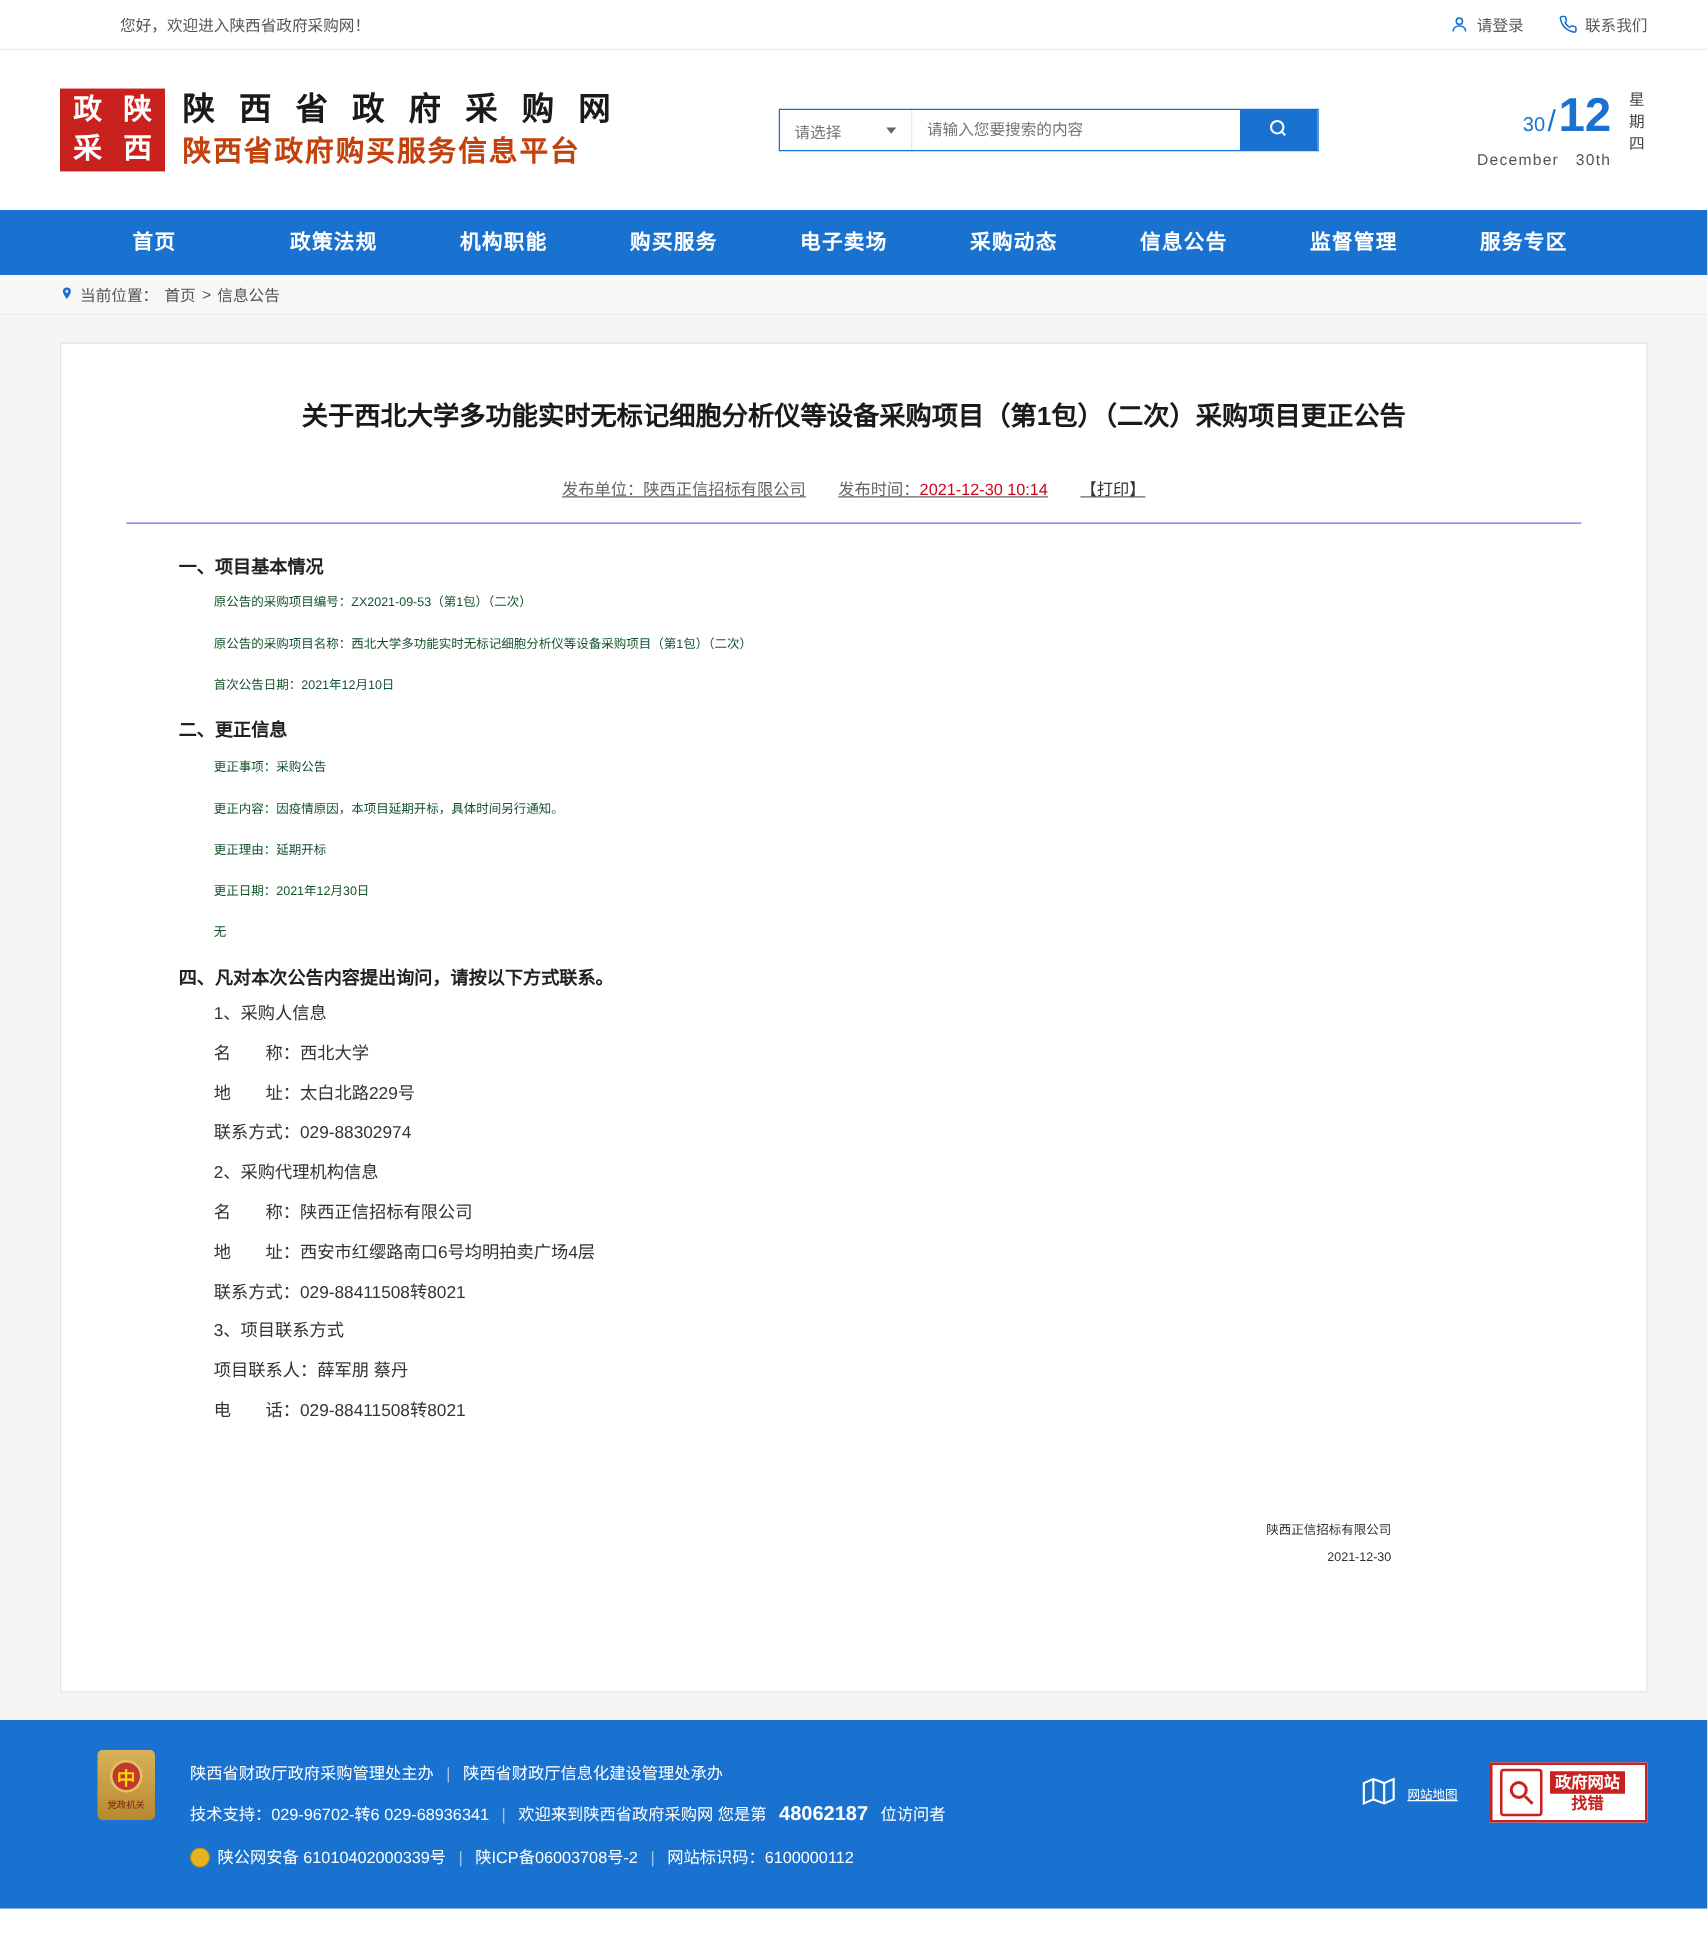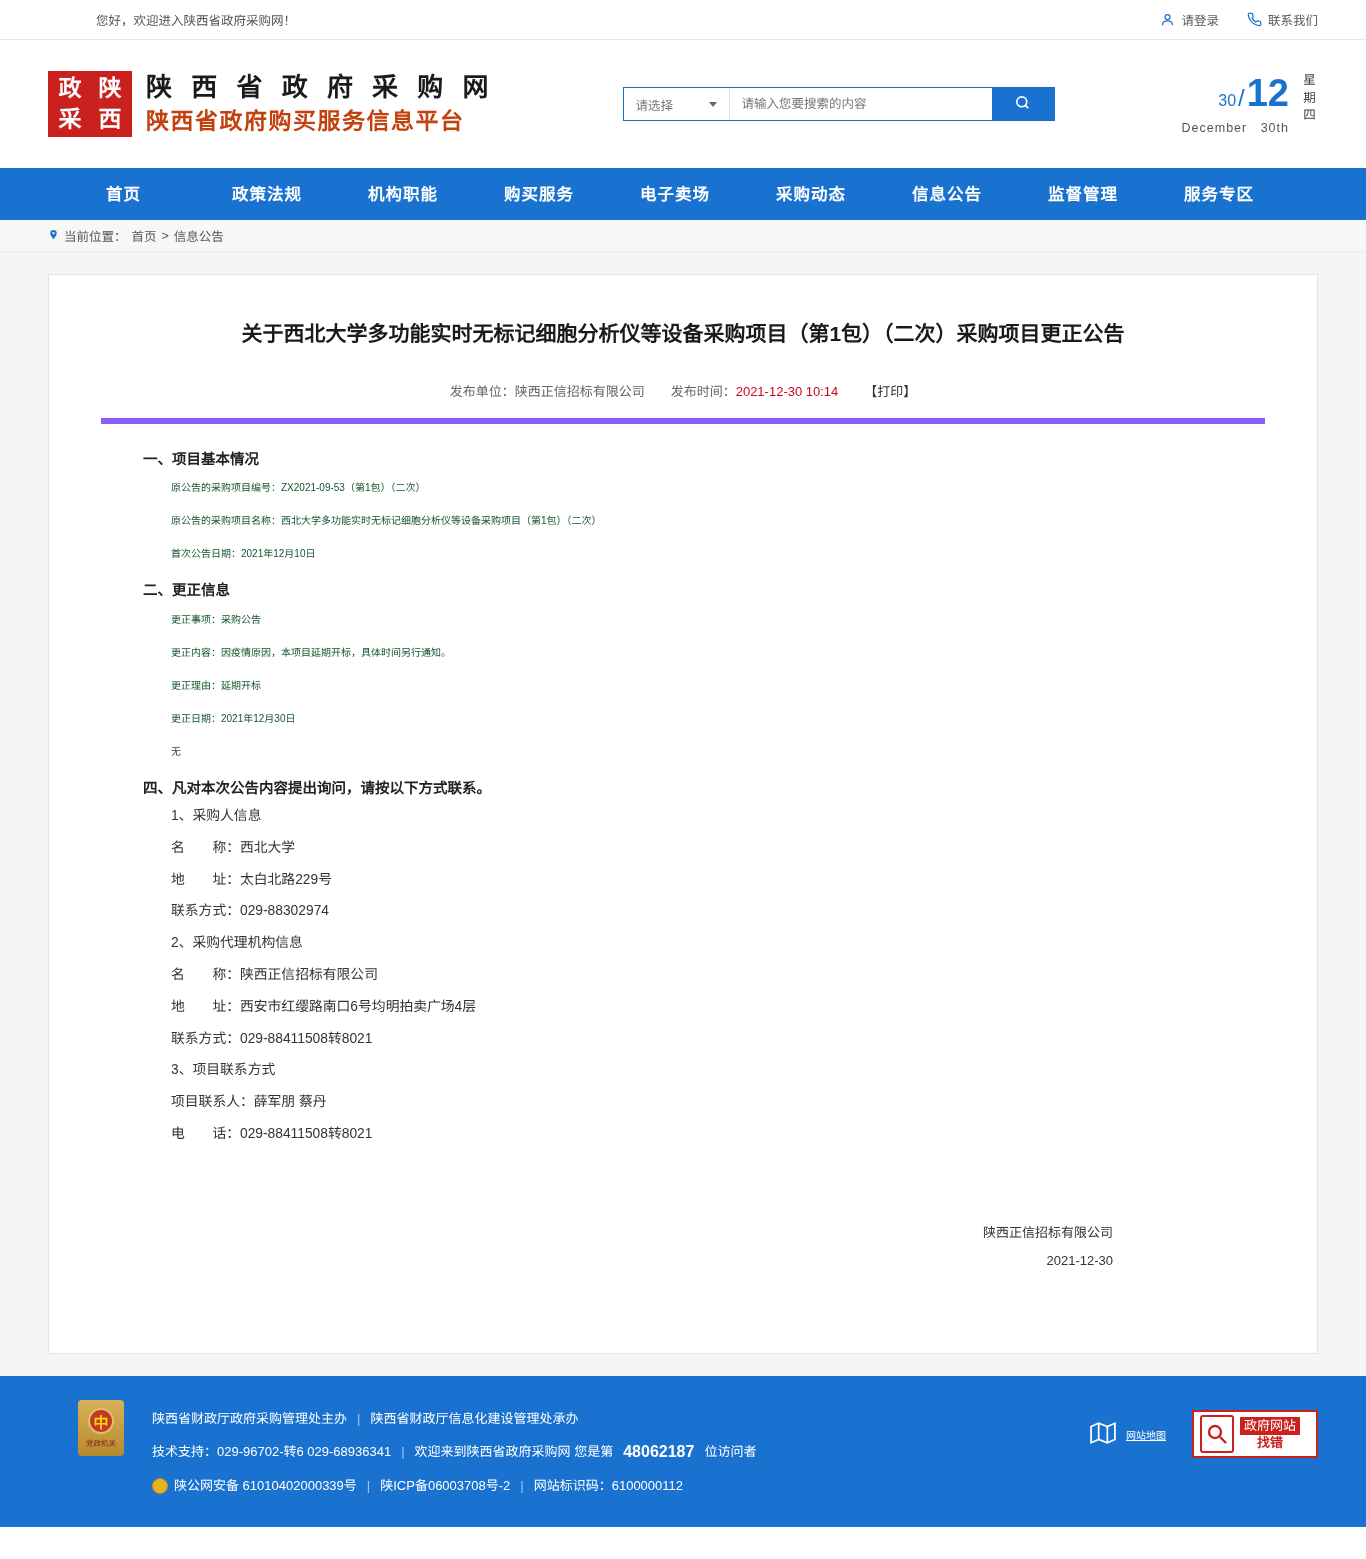--- a/index.html
+++ b/index.html
@@ -139,36 +139,36 @@
   .doc-title {
     text-align: center;
     font-size: 21px; font-weight: bold; color: #1a1a1a;
     line-height: 1.6;
     margin: 8px 0 30px;
   }
   .doc-meta {
     text-align: center;
     font-size: 13px; color: #666;
     padding-bottom: 18px;
-    border-bottom: 6px solid #8b5cf6;
-    display: flex; justify-content: center; align-items: center; gap: 26px;
+    border-bottom: 1px solid #8b5cf6;
+    display: flex; justify-content: center; align-items: center; gap: 26px; text-decoration: underline;
   }
   .doc-meta .time-val { color: #d0021b; }
   .doc-meta .print { color: #333; cursor: pointer; }
 
   .body-text { padding: 24px 42px 0; font-size: 14px; color: #333; line-height: 1; }
   .sec-head {
     font-weight: bold; font-size: 14.5px; color: #222;
     margin: 22px 0 14px;
   }
   .sec-head:first-child { margin-top: 4px; }
   .para { margin: 0 0 18px; padding-left: 28px; font-size: 10px; color: #14532d; line-height: 1.5; }
   .sub { margin: 0 0 18px; padding-left: 28px; font-size: 13.8px; color: #333; }
 
-  .sign { margin-top: 78px; text-align: right; font-size: 13px; color: #333; padding-right: 110px; line-height: 2.2; }
+  .sign { margin-top: 78px; text-align: right; font-size: 10px; color: #333; padding-right: 110px; line-height: 2.2; }
 
   
   .footer {
     background: #1a72d0;
     color: #fff;
     padding: 24px 48px 26px;
     display: flex; align-items: flex-start; gap: 28px;
     font-size: 13px;
   }
   .footer-emblem {
@@ -205,21 +205,21 @@
     display: flex; align-items: center; gap: 6px;
     padding: 3px 6px;
   }
   .gov-badge .gb-icon {
     width: 34px; height: 38px;
     border: 2px solid #c9211e; border-radius: 3px;
     display: flex; align-items: center; justify-content: center;
     color: #c9211e; font-size: 22px; font-weight: bold;
   }
   .gov-badge .gb-text { line-height: 1.25; }
-  .gov-badge .gb-t1 { background: #c9211e; color: #fff; font-size: 13px; font-weight: normal; padding: 1px 4px; display: block; }
+  .gov-badge .gb-t1 { background: #c9211e; color: #fff; font-size: 13px; font-weight: bold; padding: 1px 4px; display: block; }
   .gov-badge .gb-t2 { color: #c9211e; font-size: 13px; font-weight: bold; display: block; text-align: center; }
 </style>
 </head>
 <body>
 
 <div class="page">
 
   <div class="topbar">
     <div class="welcome">您好，欢迎进入陕西省政府采购网！</div>
     <div class="tb-right">

